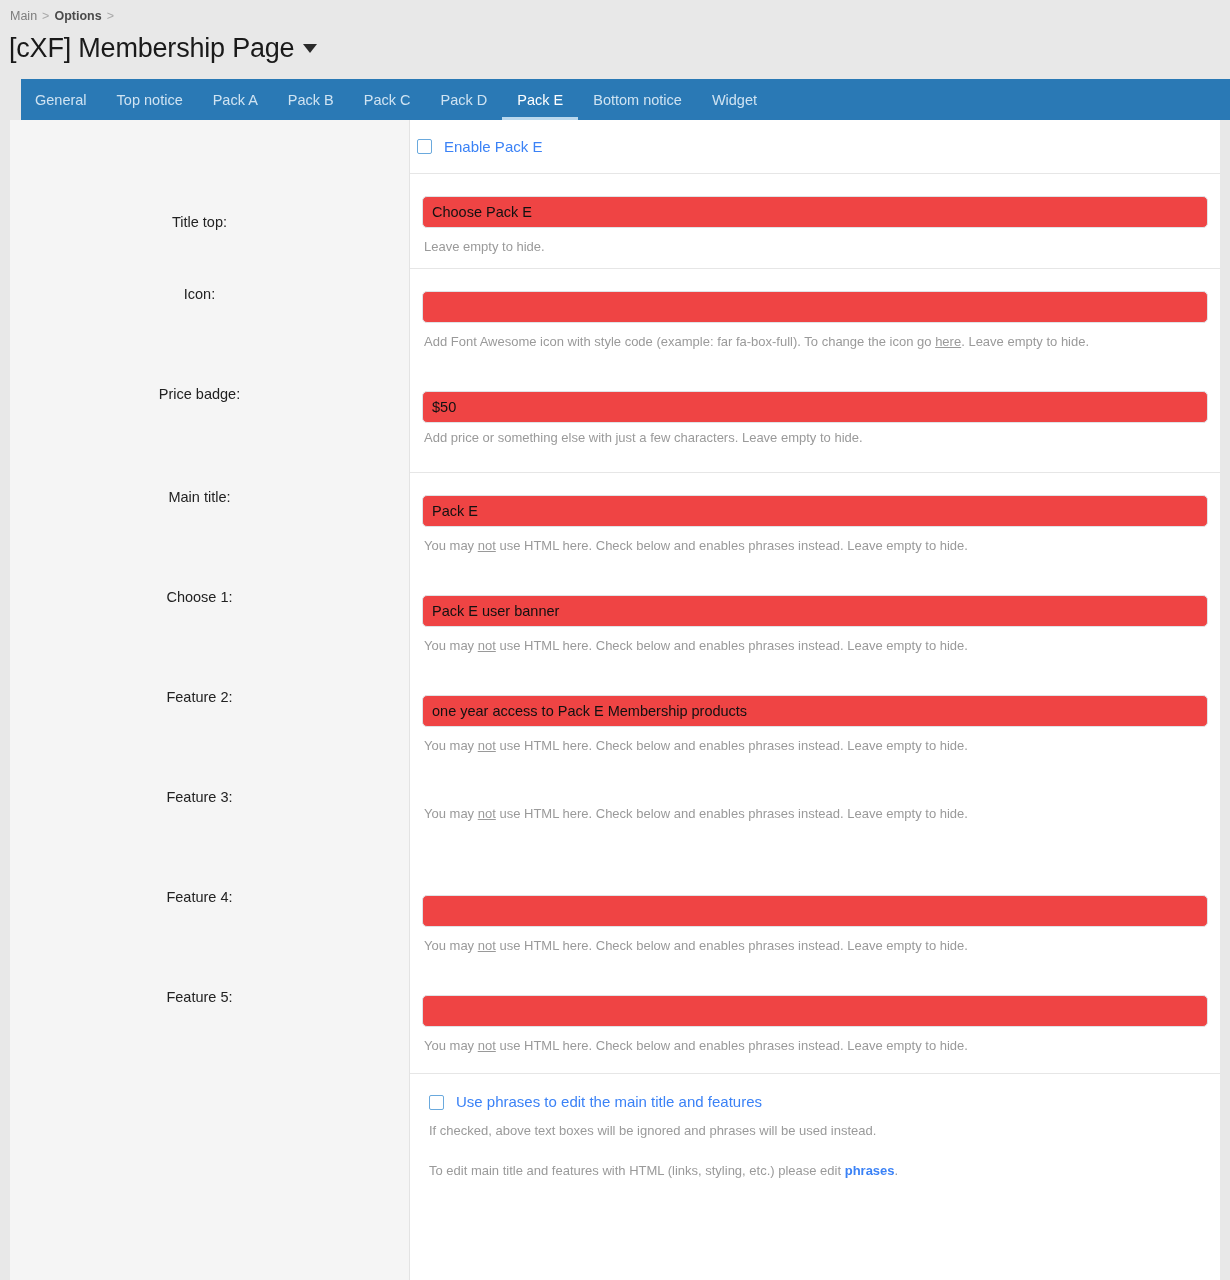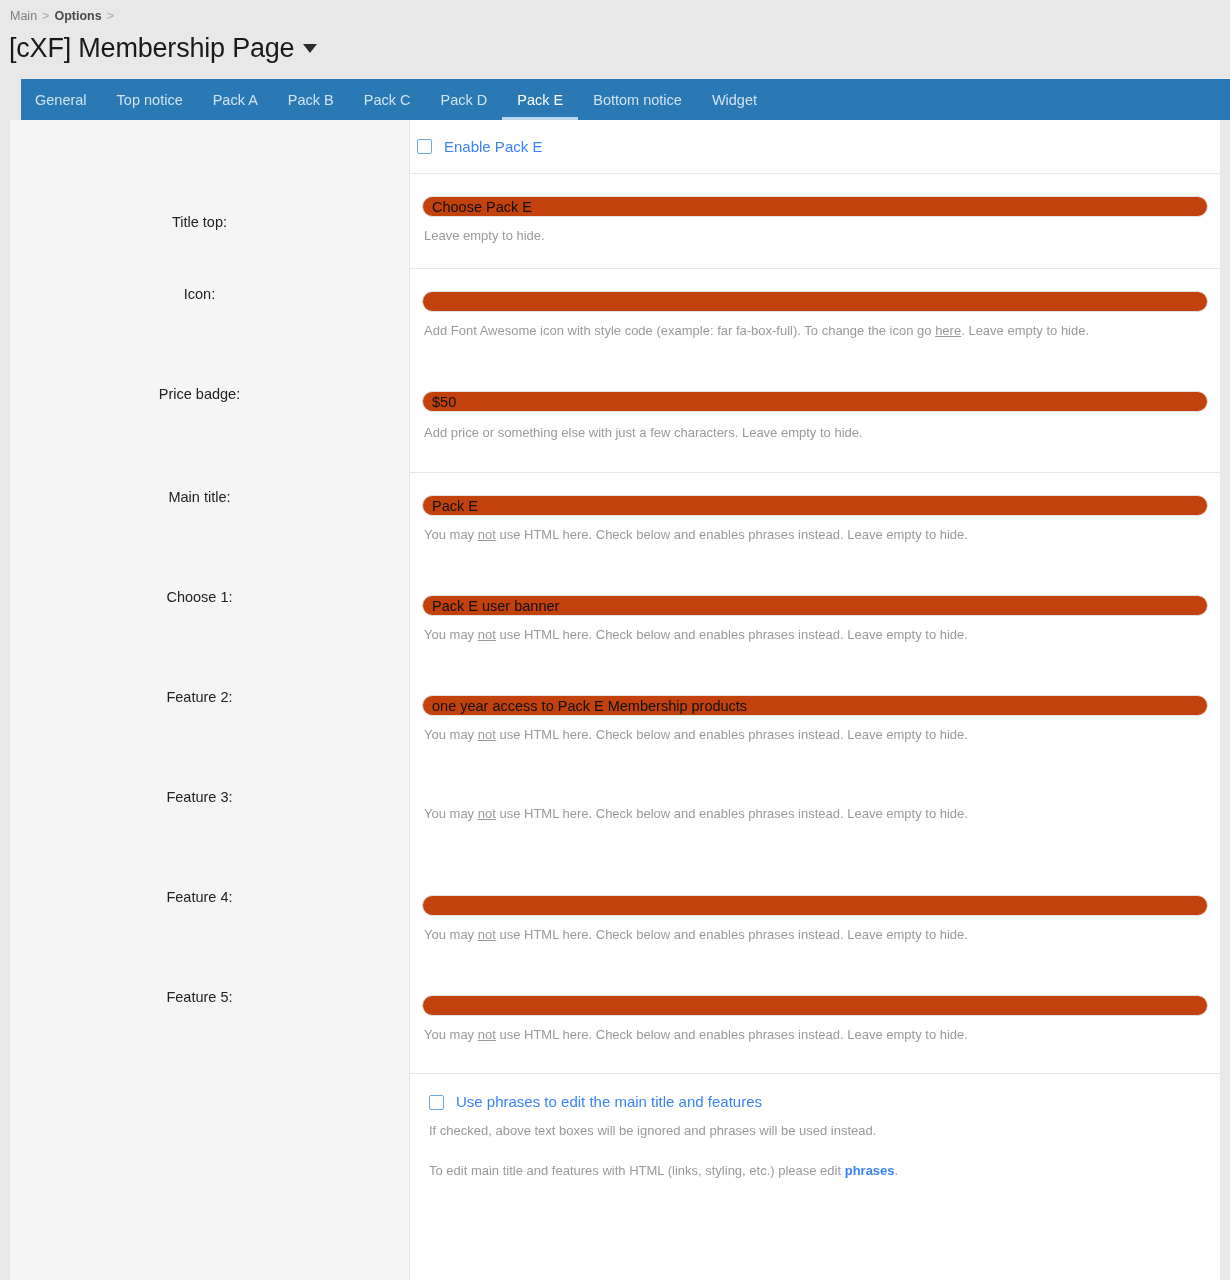--- a/index.html
+++ b/index.html
@@ -119,24 +119,24 @@
     line-height: 17px;
     padding-left: 2px;
   }
   .hint u { text-decoration: underline; }
   .hint a { color: #9a9a9a; text-decoration: underline; }
   .hint b { font-weight: bold; color: #3b82f6; }
 
   .field {
     display: block;
     width: 100%;
-    height: 21px;
-    background: #c2410c;
+    height: 32px;
+    background: #ef4444;
     border: 1px solid #dfe3e6;
-    border-radius: 12px;
+    border-radius: 5px;
     font-family: "Liberation Sans", sans-serif;
     font-size: 14.5px;
     color: #111111;
     padding: 0 9px;
     outline: none;
   }
   .field::placeholder { color: #b5b5b5; }
 
   
   .cbrow { display: flex; align-items: center; }
@@ -222,21 +222,21 @@
       <div class="divider"></div>
 
 
       <div class="rrow" style="height:100px;padding-top:22px">
         <input class="field" type="text" value="" style="">
         <div class="hint" style="margin-top:10px"><span>Add Font Awesome icon with style code (example: far fa-box-full). To change the icon go </span><a href="#">here</a><span>. Leave empty to hide.</span></div>
       </div>
 
       <div class="rrow" style="height:103px;padding-top:22px">
         <input class="field" type="text" value="$50" style="">
-        <div class="hint" style="margin-top:12px">Add price or something else with just a few characters. Leave empty to hide.</div>
+        <div class="hint" style="margin-top:6px">Add price or something else with just a few characters. Leave empty to hide.</div>
       </div>
       <div class="divider"></div>
 
       <div class="rrow" style="height:100px;padding-top:22px">
         <input class="field" type="text" value="Pack E" style="">
         <div class="hint" style="margin-top:10px"><span>You may </span><u>not</u><span> use HTML here. Check below and enables phrases instead. Leave empty to hide.</span></div>
       </div>
 
       <div class="rrow" style="height:100px;padding-top:22px">
         <input class="field" type="text" value="Pack E user banner" style="">

